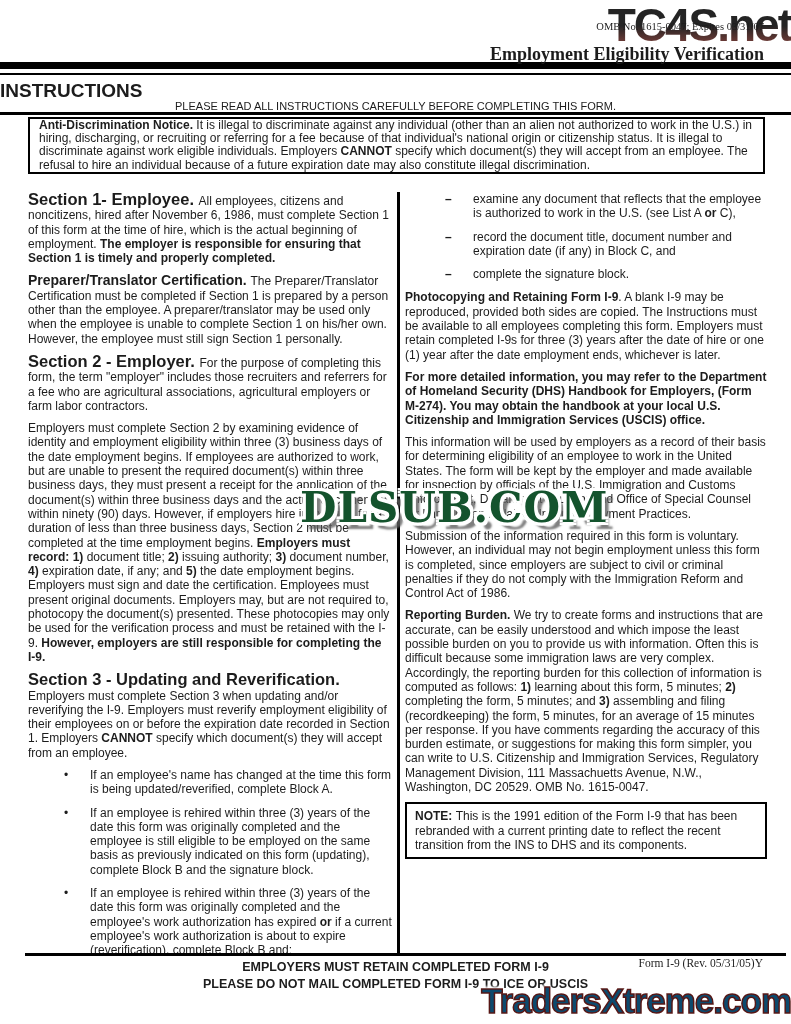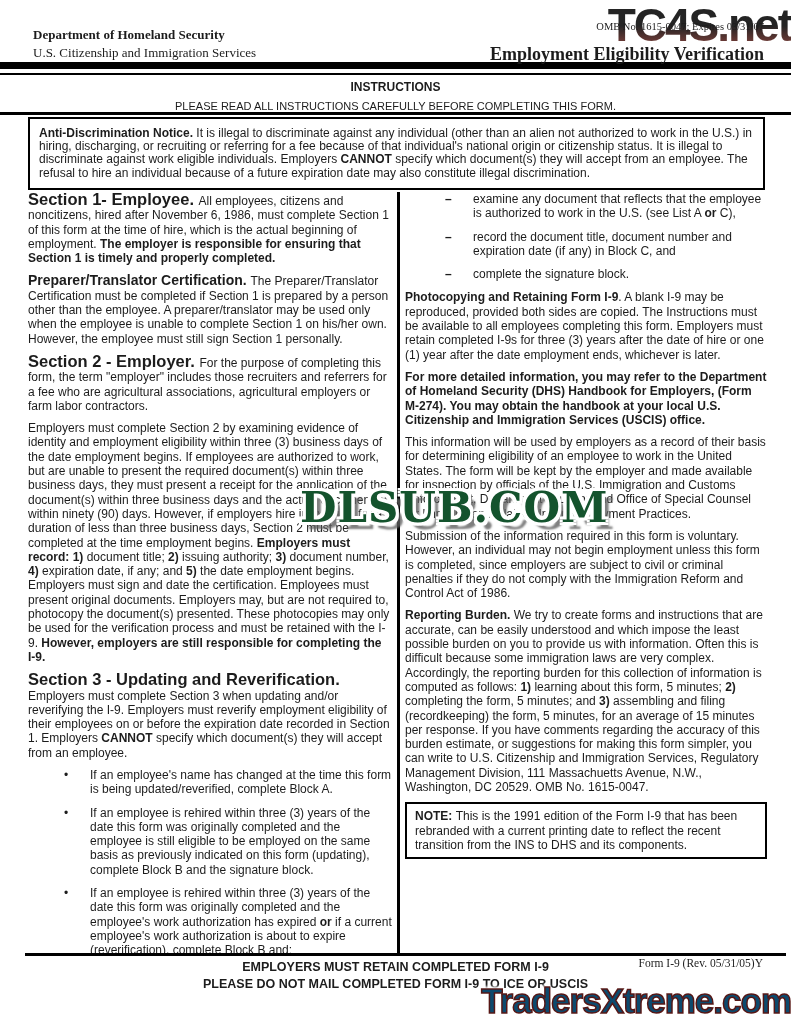--- a/index.html
+++ b/index.html
@@ -7,26 +7,26 @@
         font-family:"Liberation Sans",sans-serif;color:#1c1c1c;}
   
   .hdr-left{position:absolute;left:33px;top:27px;font-family:"Liberation Serif",serif;z-index:6;}
   .agency1{font-weight:bold;font-size:13px;}
   .agency2{font-size:13px;margin-top:2px;}
   .hdr-right{position:absolute;right:27px;top:21px;text-align:right;font-family:"Liberation Serif",serif;z-index:6;}
   .omb{font-size:10.5px;}
   .form-title{font-size:18px;font-weight:bold;margin-top:12px;}
   .bar1{position:absolute;left:0;right:0;top:62px;height:7px;background:#000;}
   .bar2{position:absolute;left:0;right:0;top:73px;height:2px;background:#000;}
-  .instr-title{position:absolute;left:0;right:0;top:80px;text-align:center;font-weight:bold;font-size:12px;}
+  .instr-title{position:absolute;left:0;right:0;top:80px;font-weight:bold;font-size:19px;}
   .instr-sub{position:absolute;left:0;right:0;top:100px;text-align:center;font-size:11px;}
   .bar3{position:absolute;left:0;right:0;top:112px;height:3px;background:#000;}
   
   .notice-box{position:absolute;left:28px;right:26px;top:117px;border:2px solid #000;
-              padding:8px 9px;font-size:12px;line-height:13.2px;}
+              padding:0 9px;font-size:12px;line-height:13.2px;}
   
   .columns{position:absolute;left:28px;right:24px;top:192px;height:761px;display:flex;overflow:hidden;}
   .col{font-size:12px;line-height:14.3px;}
   .col-left{width:364px;}
   .divider{width:3px;background:#000;margin:0 5px;}
   .col-right{flex:1;}
   .para{margin:0 0 8px 0;}
   .h1{font-weight:bold;font-size:16.5px;}
   .h2{font-weight:bold;font-size:14px;}
   .b{font-weight:bold;}
@@ -59,24 +59,20 @@
           letter-spacing:-1px;color:#0c4a6e;-webkit-text-stroke:1.5px #571614;
           text-shadow:0 0 3px #fff,0 0 5px #fff,3px 3px 4px #fff,-2px -2px 3px #fff;}
 </style>
 </head>
 <body>
 
 <div class="page">
 
   <div class="wm wm-top">TC4S.net</div>
 
-  <div class="hdr-left">
-    <div class="agency1">Department of Homeland Security</div>
-    <div class="agency2">U.S. Citizenship and Immigration Services</div>
-  </div>
 
   <div class="hdr-right">
     <div class="omb">OMB No. 1615-0047; Expires 03/31/07</div>
     <div class="form-title">Employment Eligibility Verification</div>
   </div>
 
   <div class="bar1"></div>
   <div class="bar2"></div>
 
   <div class="instr-title">INSTRUCTIONS</div>

